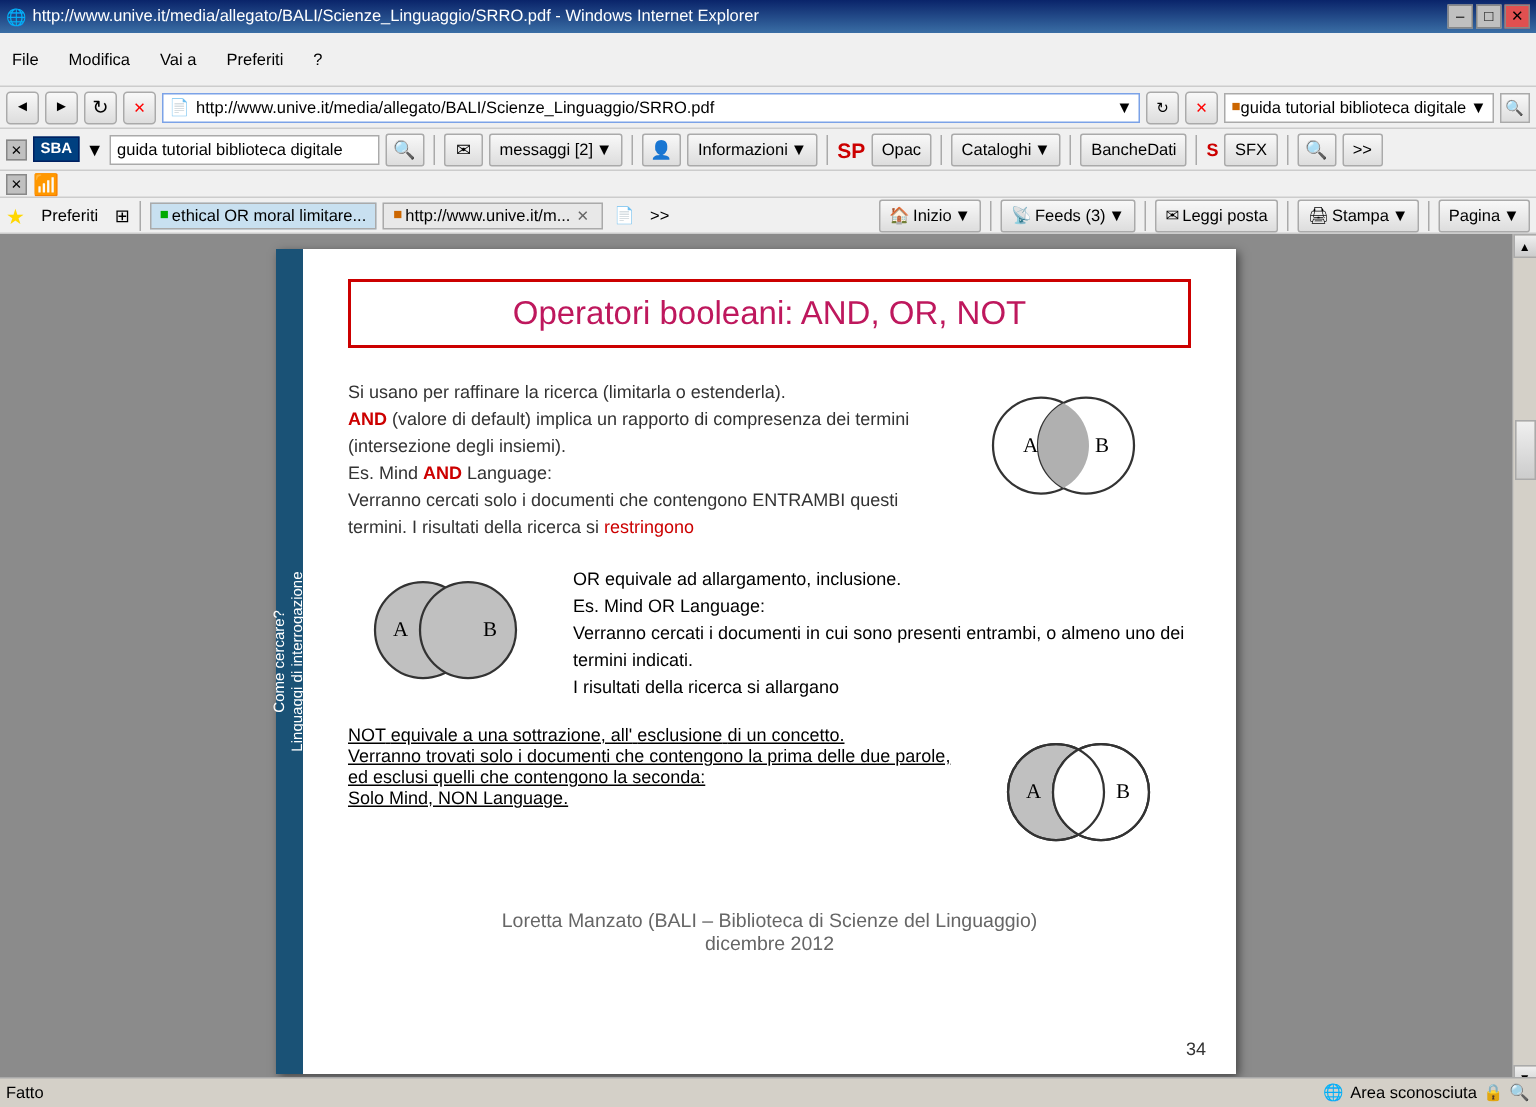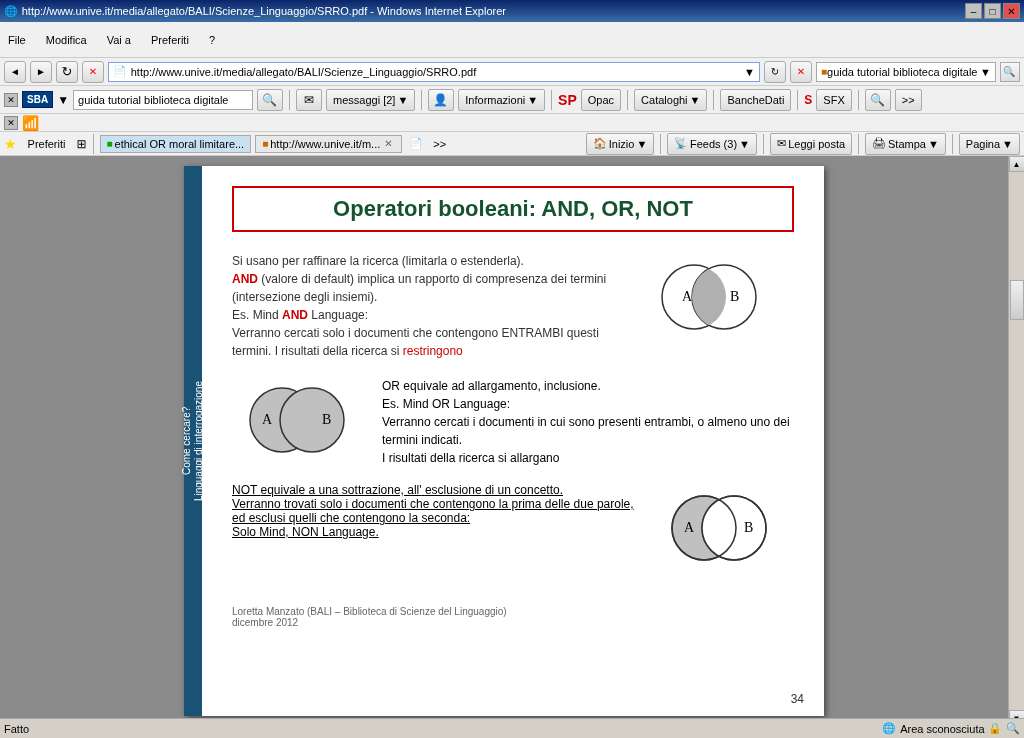--- a/index.html
+++ b/index.html
@@ -255,45 +255,45 @@
     }
 
     
     .pdf-content {
       margin-left: 18px;
     }
 
     .page-title-pdf {
       background: white;
       border: 2px solid #cc0000;
-      color: #14532d;
+      color: #be185d;
       font-size: 22px;
-      font-weight: bold;
+      font-weight: normal;
       text-align: center;
       padding: 8px;
       margin-bottom: 20px;
     }
 
     .pdf-body { font-size: 12px; line-height: 1.5; color: #333; }
     .pdf-body .red { color: #cc0000; }
     .pdf-body .red-bold { color: #cc0000; font-weight: bold; }
 
     .venn-container { float: right; width: 150px; margin: 0 0 10px 10px; }
     .venn-svg { width: 130px; height: 90px; }
     .clearfix::after { content: ''; display: table; clear: both; }
 
     .venn-section { display: flex; gap: 20px; align-items: center; margin: 15px 0; }
     .venn-left { width: 130px; flex-shrink: 0; }
     .venn-right { flex: 1; font-size: 12px; line-height: 1.5; }
 
     .not-section { margin: 15px 0; }
 
     .footer-pdf {
-      text-align: left;
-      font-size: 10px;
+      text-align: center;
+      font-size: 13px;
       color: #666;
       margin-top: 20px;
       padding-top: 10px;
     }
 
     
     .status-bar {
       background: #d4d0c8;
       height: 20px;
       display: flex;

